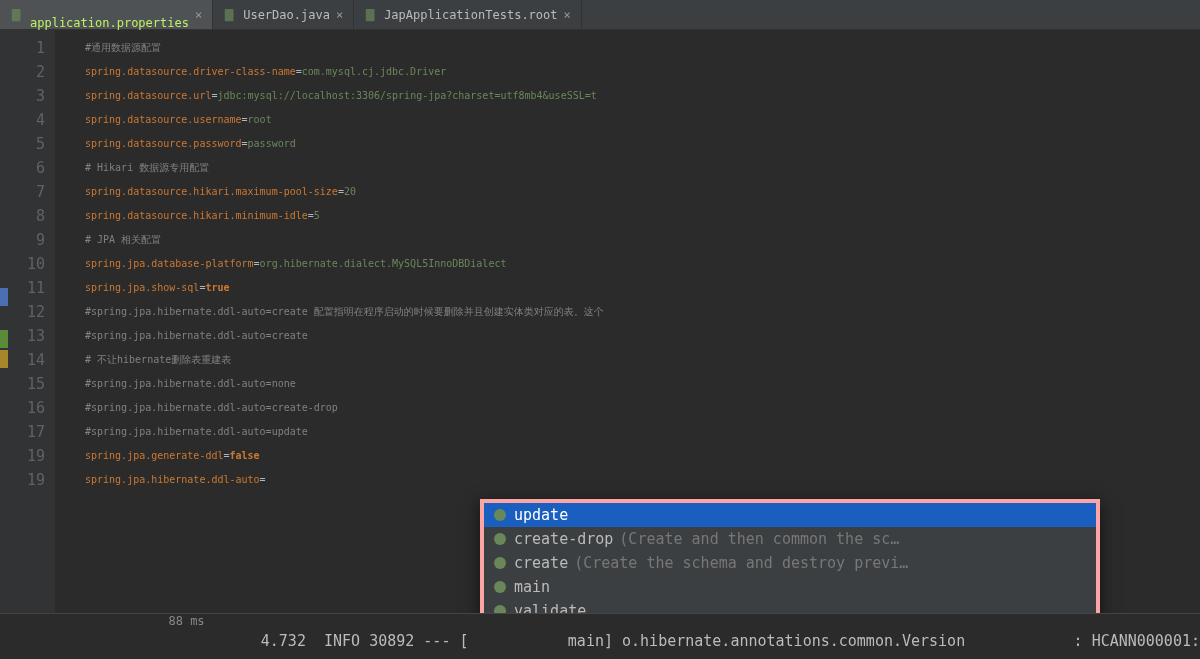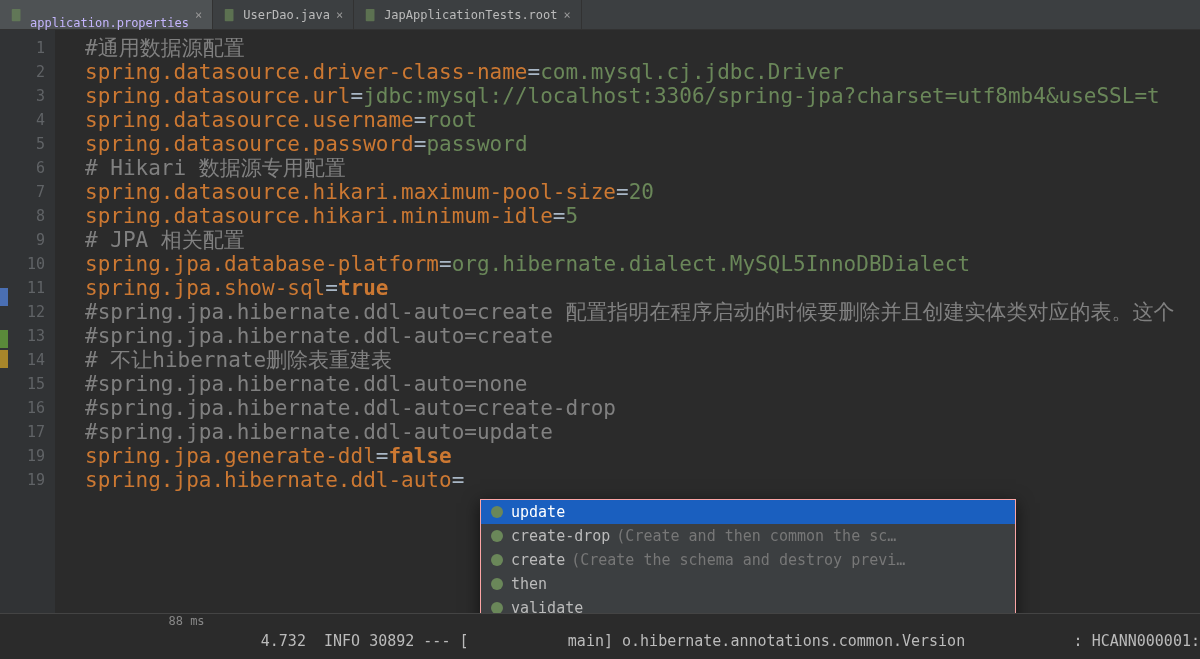--- a/index.html
+++ b/index.html
@@ -1,34 +1,34 @@
 <!DOCTYPE html>
 <html><head>
 <meta charset="utf-8">
 <style>
   * { box-sizing: border-box; margin: 0; padding: 0; }
   html, body { width: 1200px; height: 659px; overflow: hidden; background: #2b2b2b; font-family: "Menlo", "Consolas", monospace; }
   .ide { display: flex; flex-direction: column; width: 100%; height: 100%; color: #a9b7c6; }
   .tabs { display: flex; align-items: center; height: 30px; background: #3c3f41; border-bottom: 1px solid #323232; font-size: 12px; }
   .tab { display: flex; align-items: center; padding: 0 10px; height: 100%; border-right: 1px solid #323232; color: #bbbbbb; cursor: pointer; gap: 6px; }
   .tab.active { background: #4e5254; color: #ffffff; }
-  .tab.modified .tab-name { color: #c4b5fd; margin-top: 16px; }
+  .tab.modified .tab-name { color: #bef264; margin-top: 16px; }
   .tab-icon { width: 14px; height: 14px; display: inline-flex; align-items: center; justify-content: center; }
   .tab-close { font-size: 12px; color: #999; }
   .editor { flex: 1; display: flex; background: #2b2b2b; position: relative; overflow: hidden; }
   .gutter { width: 55px; background: #313335; text-align: right; padding: 6px 10px 6px 0; color: #606366; font-size: 15px; line-height: 24px; user-select: none; }
   .gutter .ln { display: block; }
-  .code { flex: 1; padding: 6px 8px 6px 30px; font-size: 21px; line-height: 24px; white-space: pre; position: relative; }
+  .code { flex: 1; padding: 6px 8px 6px 30px; font-size: 10px; line-height: 24px; white-space: pre; position: relative; }
   .line { display: flex; }
   .c-key { color: #cc7832; }
   .c-val { color: #6a8759; }
   .c-comment { color: #808080; }
   .c-eq { color: #a9b7c6; }
   .c-bool { color: #cc7832; font-weight: bold; }
-  .popup { position: absolute; left: 480px; top: 469px; width: 536px; background: #3c3f41; border: 1px solid #fca5a5; box-shadow: 0 4px 16px rgba(0,0,0,0.6); font-size: 15px; }
+  .popup { position: absolute; left: 480px; top: 469px; width: 620px; background: #3c3f41; border: 4px solid #fca5a5; box-shadow: 0 4px 16px rgba(0,0,0,0.6); font-size: 15px; }
   .popup-item { display: flex; align-items: center; padding: 3px 8px; color: #bbb; gap: 6px; white-space: nowrap; overflow: hidden; }
   .popup-item.selected { background: #1a5fbf; color: #fff; }
   .popup-item .p-icon { width: 16px; height: 16px; flex: none; }
   .popup-item .p-name { color: inherit; }
   .popup-item:not(.selected) .p-desc { color: #777; }
   .popup-item.selected .p-desc { color: #d0e0ff; }
   .bottom { height: 46px; background: #2b2b2b; border-top: 1px solid #444; display: flex; flex-direction: row; justify-content: flex-end; }
   .timing { color: #888; font-size: 12px; padding-left: 6px; }
   .console { font-size: 15px; color: #bbb; padding-left: 2px; white-space: pre; }
   .console .lvl { color: #bbb; }
@@ -122,21 +122,21 @@
             <span class="p-icon"><svg viewBox="0 0 16 16" width="16" height="16">
                 <circle cx="8" cy="8" r="6" fill="#6a8759"></circle>
               </svg></span>
             <span class="p-name">create</span>
             <span class="p-desc"> (Create the schema and destroy previ…</span>
           </div>
           <div class="popup-item">
             <span class="p-icon"><svg viewBox="0 0 16 16" width="16" height="16">
                 <circle cx="8" cy="8" r="6" fill="#6a8759"></circle>
               </svg></span>
-            <span class="p-name">then</span>
+            <span class="p-name">main</span>
           </div>
           <div class="popup-item">
             <span class="p-icon"><svg viewBox="0 0 16 16" width="16" height="16">
                 <circle cx="8" cy="8" r="6" fill="#6a8759"></circle>
               </svg></span>
             <span class="p-name">validate</span>
           </div>
         </div>
 
     </div>

